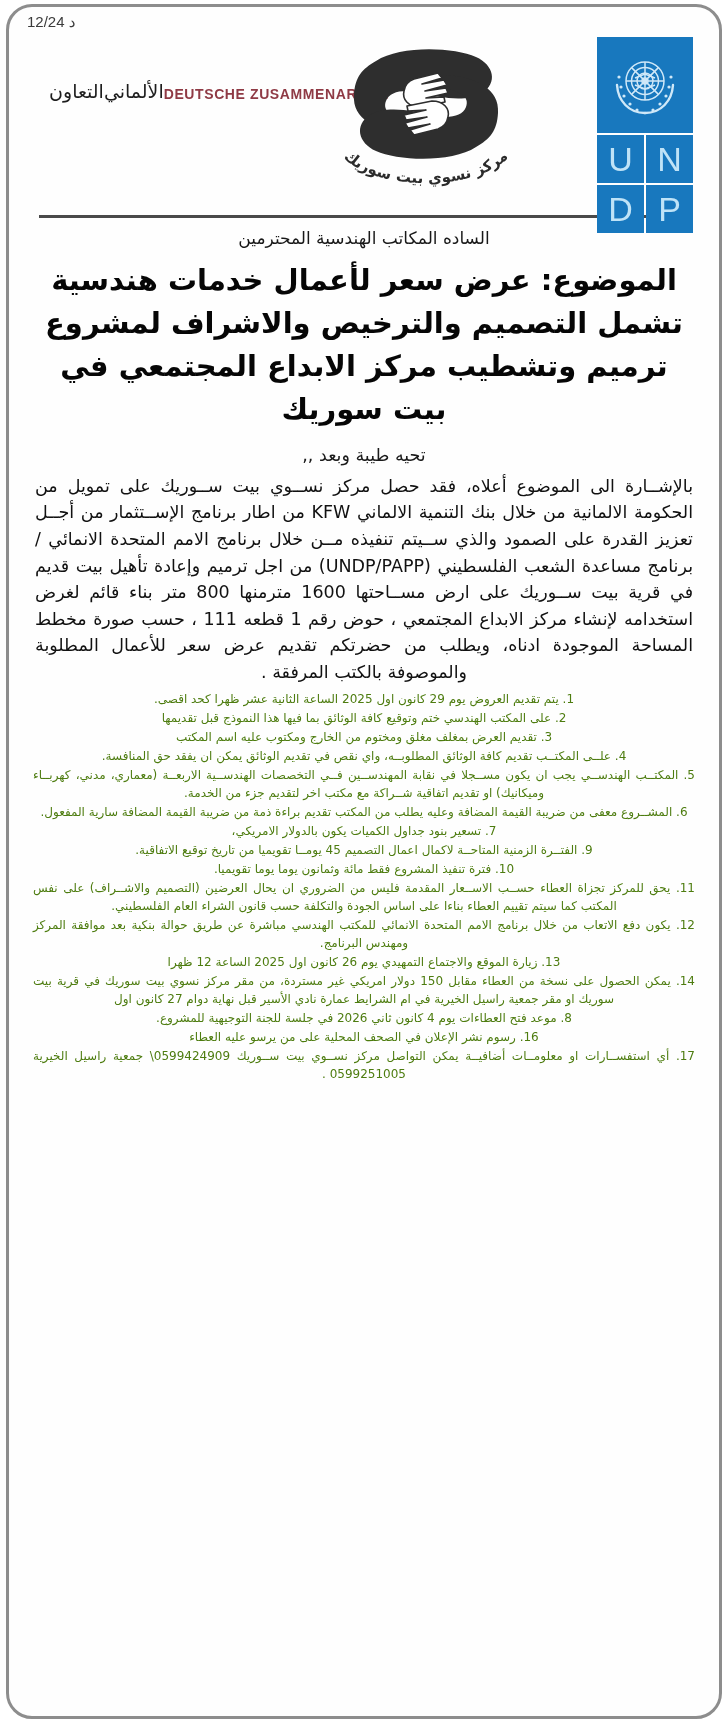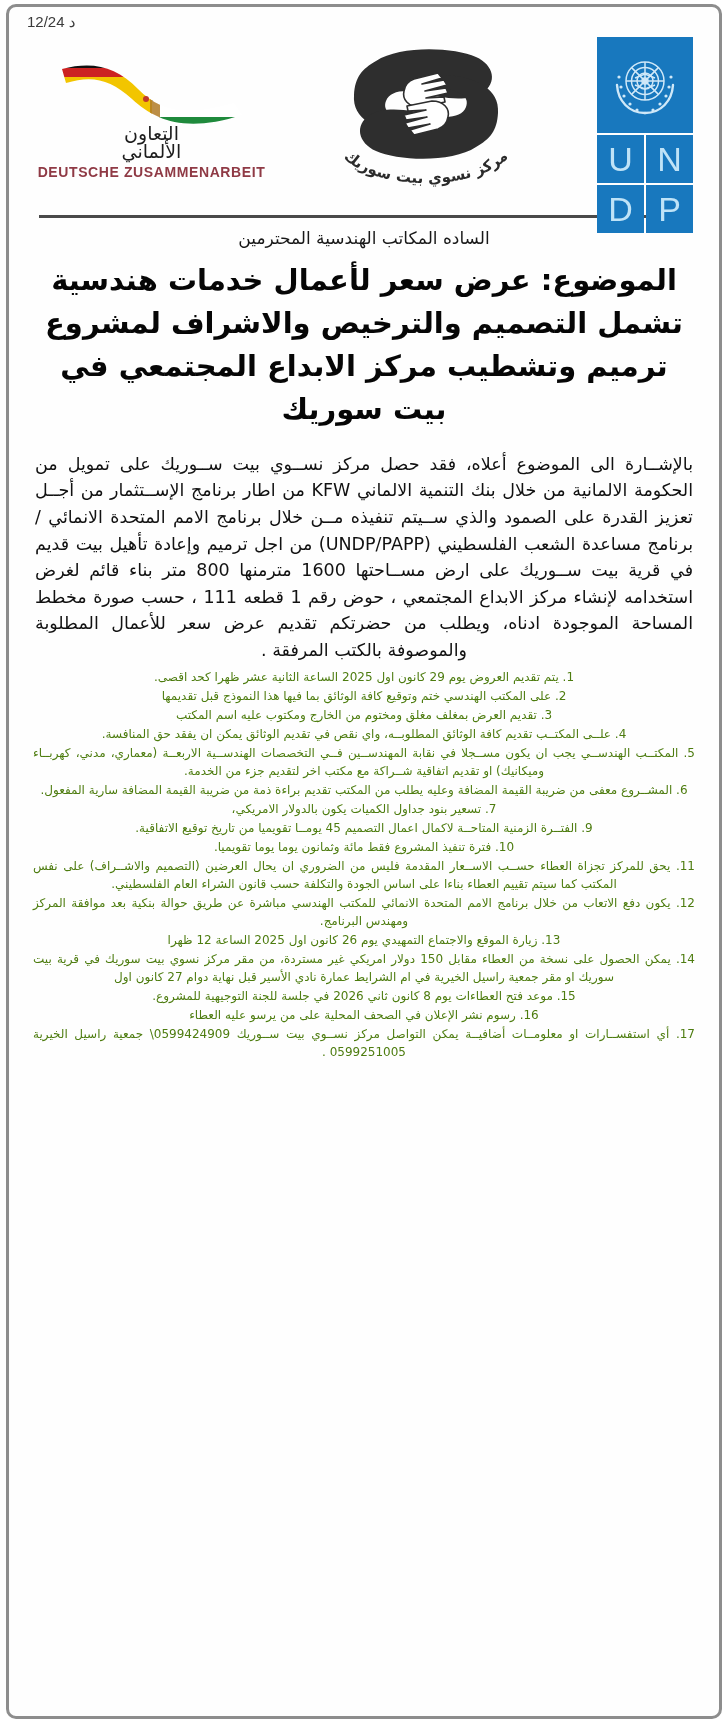--- a/index.html
+++ b/index.html
@@ -21,21 +21,21 @@
     width: 728px;
     height: 1727px;
     padding: 4px 6px 8px 6px;
   }
   .doc-card {
     box-sizing: border-box;
     width: 100%;
     height: 100%;
     background: #fefefe;
     border: 3px solid #8d8d8d;
-    border-radius: 10px;
+    border-radius: 26px;
     padding: 6px 22px 10px 22px;
     position: relative;
     overflow: hidden;
   }
 
   
   .ref-code {
     position: absolute;
     top: 6px;
     right: auto;
@@ -55,21 +55,21 @@
     direction: ltr;
     height: 198px;
     padding: 22px 4px 0 18px;
     box-sizing: border-box;
   }
 
   
   .logo-german {
     width: 205px;
     display: flex;
-    flex-direction: column;
+    flex-direction: row;
     align-items: center;
     padding-top: 24px;
   }
   .gc-ribbon { width: 196px; height: 66px; display: block; }
   .gc-ar {
     direction: rtl;
     text-align: center;
     font-size: 19px;
     line-height: 20px;
     color: #1d1d1d;
@@ -144,21 +144,21 @@
     color: #181818;
     margin: 0 0 10px 0;
     line-height: 1.25;
   }
   .doc-title {
     text-align: center;
     font-size: 29px;
     font-weight: 700;
     color: #060606;
     line-height: 1.48;
-    margin: 0 4px 20px 4px;
+    margin: 0 4px 14px 4px;
     letter-spacing: -.2px;
   }
   .greeting {
     text-align: center;
     font-size: 17.5px;
     color: #1a1a1a;
     margin: 0 0 8px 0;
   }
   .intro-para {
     text-align: justify;
@@ -285,36 +285,37 @@
         </div>
       </div>
     </div>
 
     <hr class="divider">
 
     <div class="addressee">الساده المكاتب الهندسية المحترمين</div>
 
     <h1 class="doc-title">الموضوع: عرض سعر لأعمال خدمات هندسية تشمل التصميم والترخيص والاشراف لمشروع ترميم وتشطيب مركز الابداع المجتمعي في بيت سوريك</h1>
 
+    <div class="greeting">تحيه طيبة وبعد ,,</div>
 
     <p class="intro-para">بالإشــارة الى الموضوع أعلاه، فقد حصل مركز نســوي بيت ســوريك على تمويل من الحكومة الالمانية من خلال بنك التنمية الالماني KFW من اطار برنامج الإســتثمار من أجــل تعزيز القدرة على الصمود والذي ســيتم تنفيذه مــن خلال برنامج الامم المتحدة الانمائي / برنامج مساعدة الشعب الفلسطيني (UNDP/PAPP) من اجل ترميم وإعادة تأهيل بيت قديم في قرية بيت ســوريك على ارض مســاحتها 1600 مترمنها 800 متر بناء قائم لغرض استخدامه لإنشاء مركز الابداع المجتمعي ، حوض رقم 1 قطعه 111 ، حسب صورة مخطط المساحة الموجودة ادناه، ويطلب من حضرتكم تقديم عرض سعر للأعمال المطلوبة والموصوفة بالكتب المرفقة .</p>
 
     <ol class="clause-list">
       <li class="clause">1. يتم تقديم العروض يوم 29 كانون اول 2025  الساعة الثانية عشر ظهرا كحد اقصى.</li>
       <li class="clause">2. على المكتب الهندسي ختم وتوقيع كافة الوثائق بما فيها هذا النموذج قبل تقديمها</li>
       <li class="clause short">3. تقديم العرض بمغلف مغلق ومختوم من الخارج ومكتوب عليه اسم المكتب</li>
       <li class="clause">4. علــى المكتــب تقديم كافة الوثائق المطلوبــه، واي نقص في تقديم الوثائق يمكن ان يفقد حق المنافسة.</li>
       <li class="clause">5. المكتــب الهندســي يجب ان يكون مســجلا في نقابة المهندســين فــي التخصصات الهندســية الاربعــة (معماري، مدني، كهربــاء وميكانيك) او تقديم اتفاقية شــراكة مع مكتب اخر لتقديم جزء من الخدمة.</li>
       <li class="clause">6. المشــروع معفى من ضريبة القيمة المضافة وعليه يطلب من المكتب تقديم براءة ذمة من ضريبة القيمة المضافة سارية المفعول.</li>
       <li class="clause short">7. تسعير بنود جداول الكميات يكون بالدولار الامريكي،</li>
       <li class="clause">9. الفتــرة الزمنية المتاحــة لاكمال اعمال التصميم 45 يومــا تقويميا من تاريخ توقيع الاتفاقية.</li>
       <li class="clause short">10. فترة تنفيذ المشروع فقط مائة وثمانون يوما يوما تقويميا.</li>
       <li class="clause">11. يحق للمركز تجزاة العطاء حســب الاســعار المقدمة فليس من الضروري ان يحال العرضين (التصميم والاشــراف) على نفس المكتب كما سيتم تقييم العطاء بناءا على اساس الجودة والتكلفة حسب قانون الشراء العام الفلسطيني.</li>
       <li class="clause">12. يكون دفع الاتعاب من خلال برنامج الامم المتحدة الانمائي للمكتب الهندسي مباشرة عن طريق حوالة بنكية بعد موافقة المركز ومهندس البرنامج.</li>
       <li class="clause short">13. زيارة الموقع والاجتماع التمهيدي يوم 26 كانون اول 2025 الساعة 12 ظهرا</li>
       <li class="clause">14. يمكن الحصول على نسخة من العطاء مقابل 150 دولار امريكي غير مستردة، من مقر مركز نسوي بيت سوريك في قرية بيت سوريك او مقر جمعية راسيل الخيرية في ام الشرايط عمارة نادي الأسير قبل نهاية دوام 27 كانون اول</li>
-      <li class="clause short">15. موعد فتح العطاءات يوم 8 كانون ثاني 2026 في جلسة للجنة التوجيهية للمشروع.</li>
+      <li class="clause short">8. موعد فتح العطاءات يوم 4 كانون ثاني 2026 في جلسة للجنة التوجيهية للمشروع.</li>
       <li class="clause short">16.  رسوم نشر الإعلان في الصحف المحلية على من يرسو عليه العطاء</li>
       <li class="clause">17. أي استفســارات او معلومــات أضافيــة يمكن التواصل مركز نســوي بيت ســوريك 0599424909\ جمعية راسيل الخيرية 0599251005 .</li>
     </ol>
 
   </div>
 </div>
 
 </body></html>

